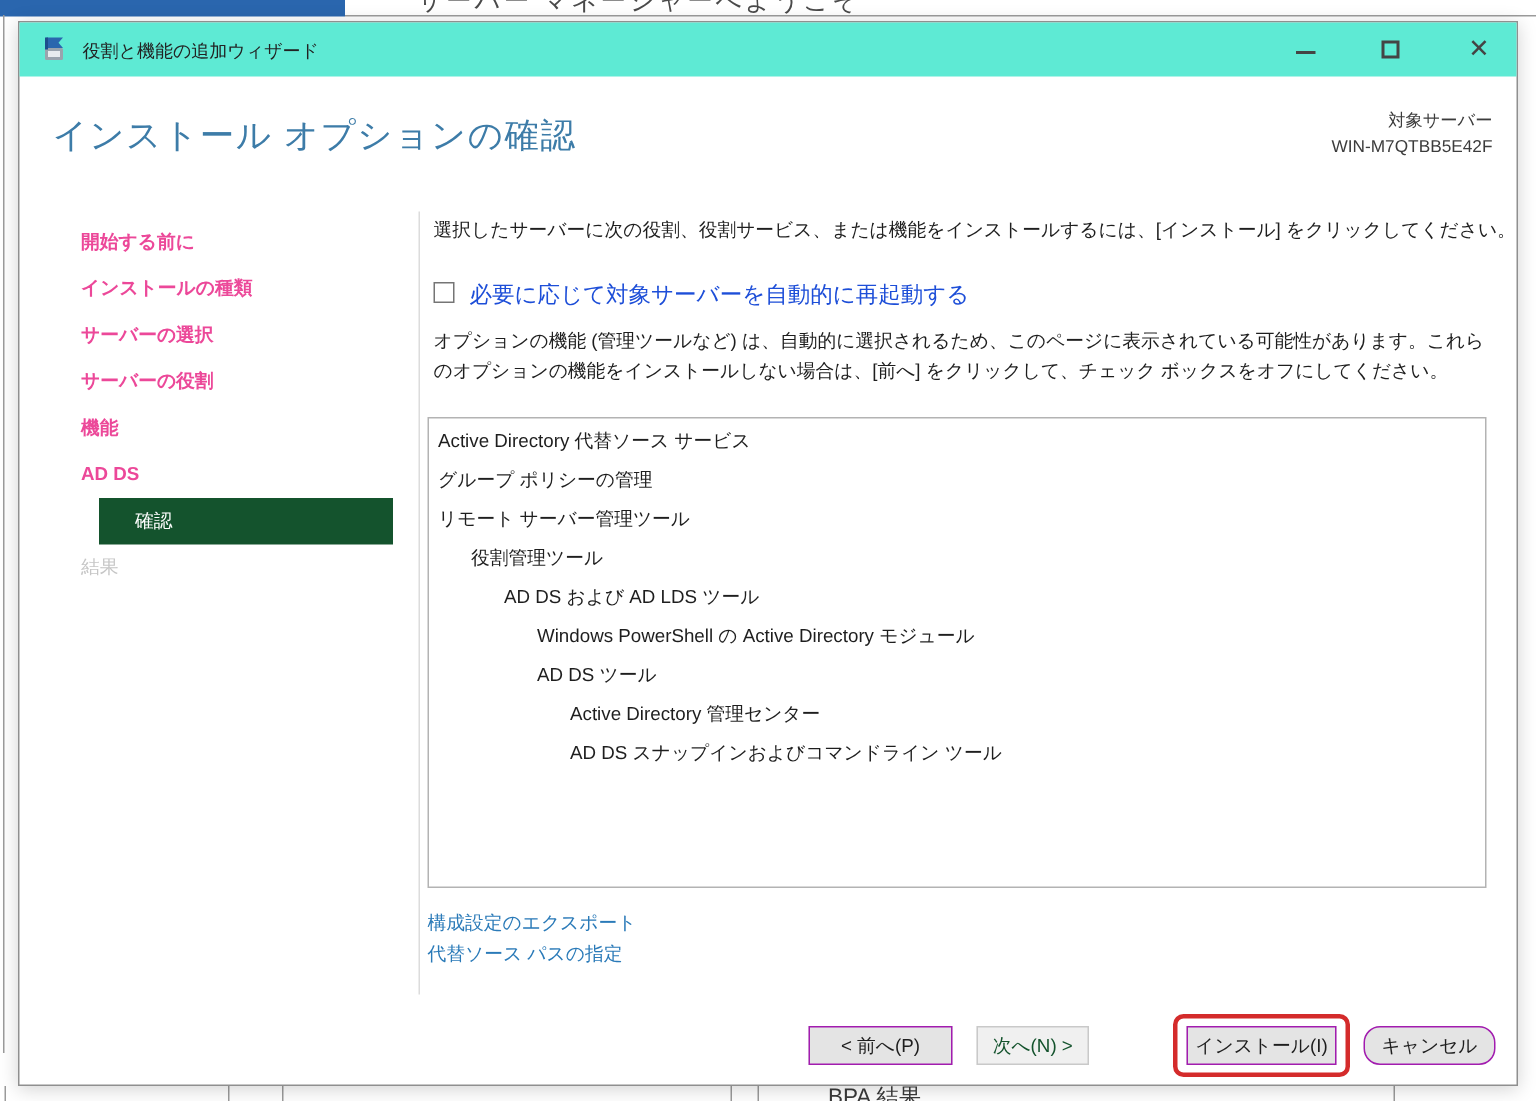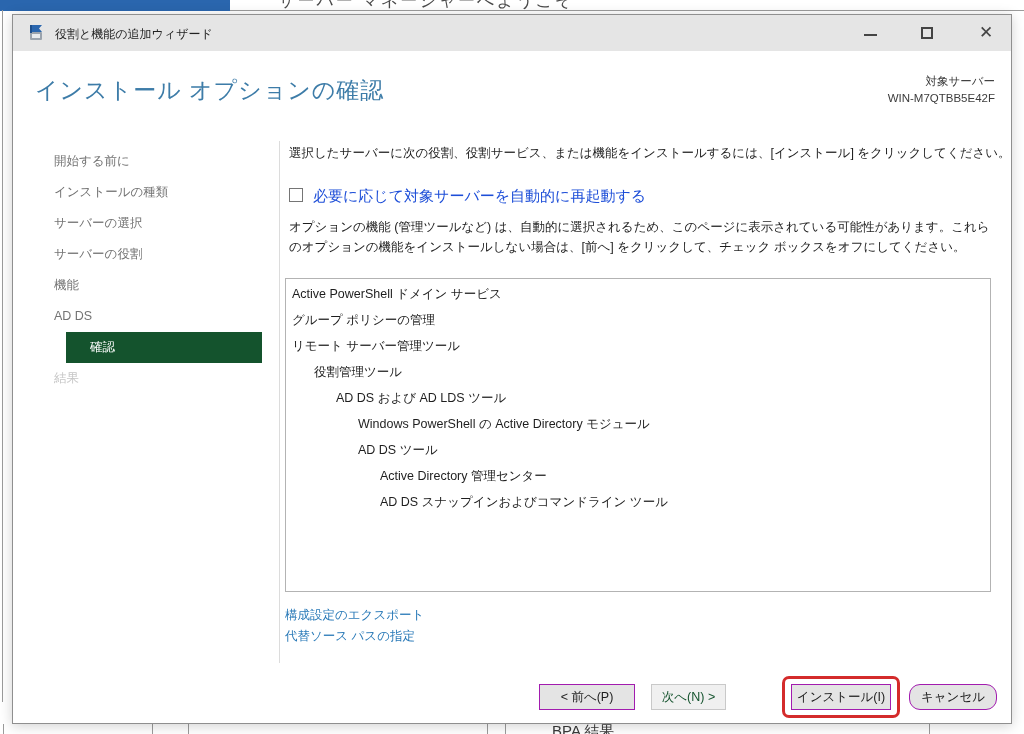--- a/index.html
+++ b/index.html
@@ -18,38 +18,38 @@
   .bg-leftline { left:2px; top:10px; width:1px; height:692px; background:#9b9b9b; }
   .bg-vline { top:724px; width:1px; height:10px; background:#9b9b9b; }
   .bg-bpa { left:552px; top:722px; font-size:15px; color:#3a3a3a; white-space:nowrap; }
 
   
   .dialog {
     left:12px; top:14px; width:1000px; height:710px;
     background:#ffffff; border:1px solid #8f8f8f;
     box-shadow:0 2px 12px rgba(0,0,0,0.18);
   }
-  .titlebar { left:0; top:0; width:100%; height:36px; background:#e5e5e5; }
+  .titlebar { left:0; top:0; width:100%; height:36px; background:#5eead4; }
   .title-icon { left:16px; top:9px; width:18px; height:17px; }
   .title-text { left:42px; top:11px; font-size:12px; color:#222; white-space:nowrap; }
   .winbtn { top:4px; width:42px; height:28px; text-align:center; color:#444; cursor:default; }
   .winbtn-min   { left:836px; }
   .winbtn-max   { left:893px; }
   .winbtn-close { left:952px; }
   .glyph-min  { position:absolute; left:15px; top:15px; width:13px; height:2px; background:#444; }
   .glyph-max  { position:absolute; left:15px; top:8px; width:12px; height:12px; border:2px solid #444; background:transparent; }
   .glyph-x    { font-size:17px; line-height:28px; color:#444; }
 
   .page-title { left:22px; top:60px; font-size:23px; color:#3d7ca8; letter-spacing:1px; white-space:nowrap; }
   .target-block { right:16px; top:58px; text-align:right; font-size:11.5px; color:#3c3c3c; line-height:17px;margin-left:48px; }
 
   
   .sidebar { left:17px; top:131px; width:232px; }
   .nav-item { height:31px; line-height:31px; padding-left:24px; font-size:12.5px; white-space:nowrap; cursor:default; }
-  .nav-item.visited  { color:#737373; }
+  .nav-item.visited  { color:#ec4899;font-weight:bold; }
   .nav-item.active   { background:#14532d; color:#ffffff;margin-left:36px; }
   .nav-item.disabled { color:#c6c6c6; }
 
   .v-sep { left:266px; top:126px; width:1px; height:522px; background:#dcdcdc; }
 
   
   .instruction { left:276px; top:130px; width:712px; font-size:12.5px; color:#1e1e1e; white-space:nowrap; }
   .chk-row { left:276px; top:172px; width:700px; height:18px; }
   .chk-box { position:absolute; left:0; top:1px; width:14px; height:14px; background:#fff; border:1px solid #757575; }
   .chk-label { position:absolute; left:24px; top:0; font-size:15px; color:#1d4ed8; white-space:nowrap; }
@@ -142,21 +142,21 @@
   <div class="abs instruction">選択したサーバーに次の役割、役割サービス、または機能をインストールするには、[インストール] をクリックしてください。</div>
 
   <div class="abs chk-row">
     <span class="chk-box"></span>
     <span class="chk-label">必要に応じて対象サーバーを自動的に再起動する</span>
   </div>
 
   <div class="abs note">オプションの機能 (管理ツールなど) は、自動的に選択されるため、このページに表示されている可能性があります。これらのオプションの機能をインストールしない場合は、[前へ] をクリックして、チェック ボックスをオフにしてください。</div>
 
   <div class="abs listbox">
-    <div class="tree-item lv0">Active PowerShell ドメイン サービス</div>
+    <div class="tree-item lv0">Active Directory 代替ソース サービス</div>
     <div class="tree-item lv0">グループ ポリシーの管理</div>
     <div class="tree-item lv0">リモート サーバー管理ツール</div>
     <div class="tree-item lv1">役割管理ツール</div>
     <div class="tree-item lv2">AD DS および AD LDS ツール</div>
     <div class="tree-item lv3">Windows PowerShell の Active Directory モジュール</div>
     <div class="tree-item lv3">AD DS ツール</div>
     <div class="tree-item lv4">Active Directory 管理センター</div>
     <div class="tree-item lv4">AD DS スナップインおよびコマンドライン ツール</div>
   </div>
 

